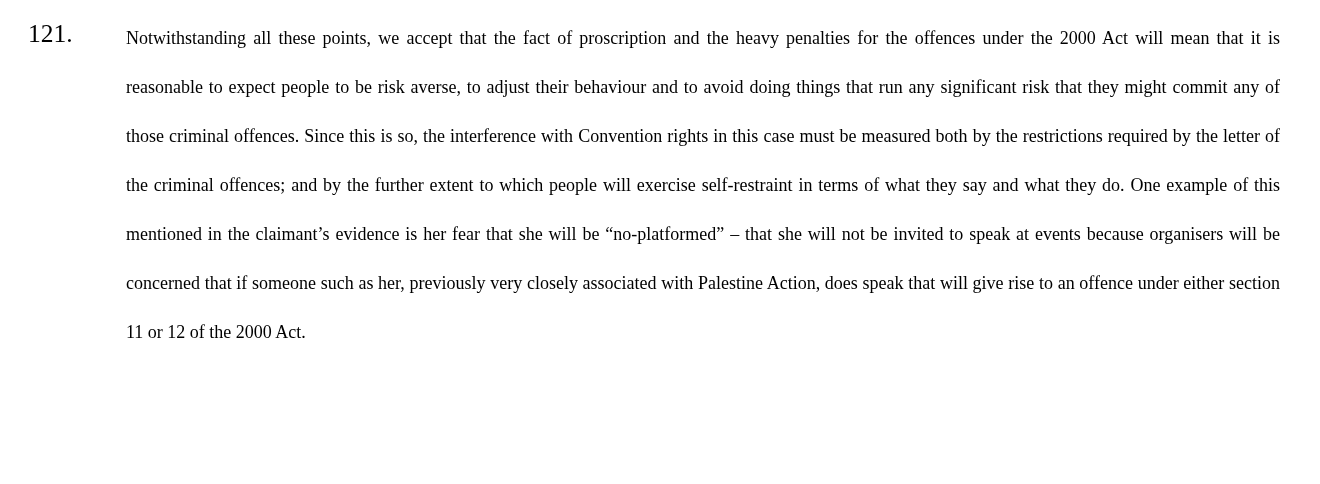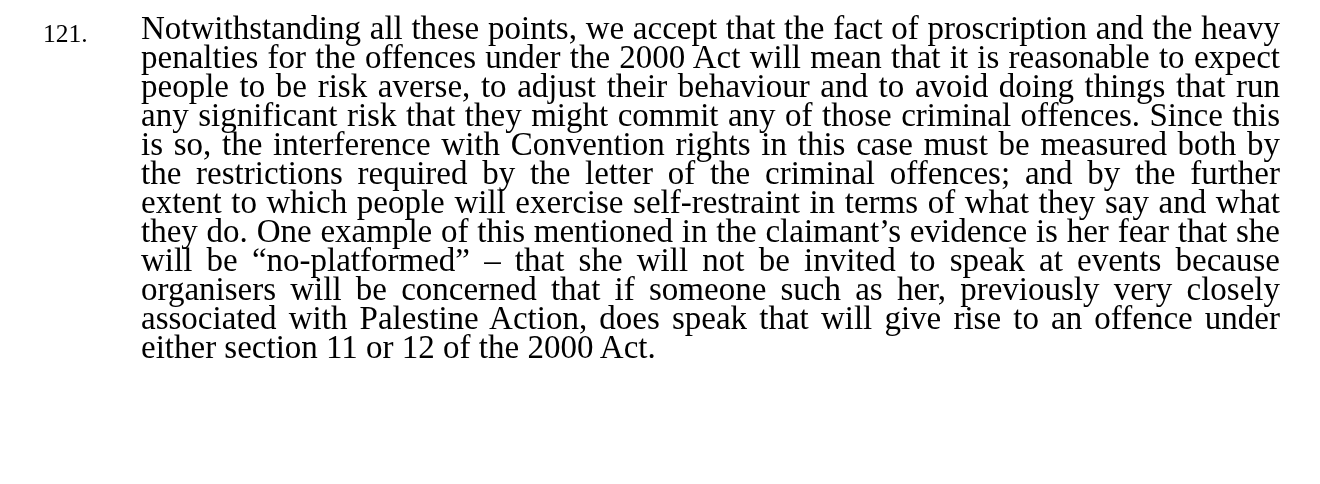--- a/index.html
+++ b/index.html
@@ -12,38 +12,38 @@
     height: 484px;
     font-family: "Liberation Serif", serif;
     color: #000000;
     overflow: hidden;
   }
   .page {
     position: relative;
     width: 1320px;
     height: 484px;
     box-sizing: border-box;
-    padding: 14px 40px 0 43px;
+    padding: 14px 40px 0 28px;
   }
   .paragraph {
     display: flex;
     align-items: flex-start;
   }
   .para-number {
     flex: 0 0 auto;
     width: 98px;
     font-size: 25.5px;
     line-height: 39.5px;
     text-align: left;
     white-space: nowrap;
   }
   .para-body {
     flex: 1 1 auto;
-    font-size: 33px;
-    line-height: 29px;
+    font-size: 18px;
+    line-height: 49px;
     text-align: justify;
     text-justify: inter-word;
     hyphens: none;
   }
   
 </style>
 </head>
 <body>
 
 <div class="page">

